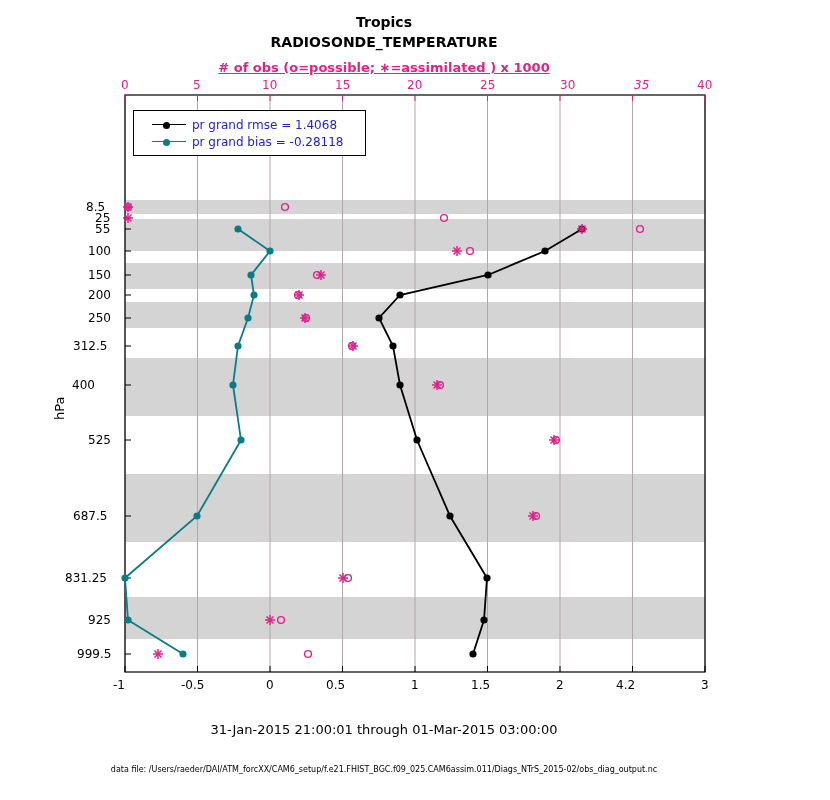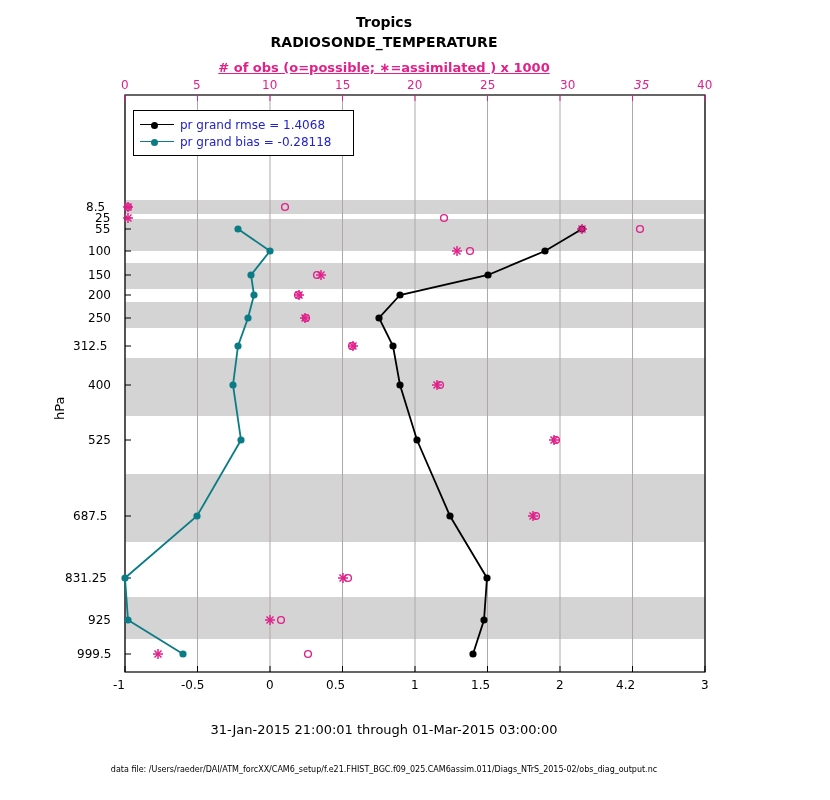--- a/index.html
+++ b/index.html
@@ -15,21 +15,21 @@
   .toptitle{font-size:13px;font-weight:bold;color:#e0218a;text-align:center;width:100%;}
   .axlabel{font-size:13px;}
   .ticklab{font-size:12px;}
   .ticklab.pink{color:#e0218a;}
   .caption{font-size:13px;text-align:center;width:100%;}
   .filenote{font-size:8px;text-align:center;width:100%;color:#000;}
   .ylabel{font-size:13px;transform:rotate(-90deg);transform-origin:left top;white-space:nowrap;}
   .legendbox{
     border:1px solid #000;background:#fff;
     font-size:12px;color:#2222cc;
-    padding:5px 8px 5px 6px;
+    padding:5px 8px 5px 18px;
   }
   .legrow{display:flex;align-items:center;height:17px;white-space:nowrap;}
   .legline{display:inline-block;width:34px;height:0;border-top:1.6px solid #000;position:relative;margin-right:6px;}
   .legline.teal{border-top-color:#0b7c85;}
   .legline .dot{position:absolute;top:-3.5px;left:11px;width:7px;height:7px;border-radius:50%;background:#000;}
   .legline.teal .dot{background:#0b7c85;}
   svg{display:block;}
 </style>
 </head>
 <body>
@@ -288,21 +288,21 @@
   <div class="abs ticklab" style="left:701px;top:678px;">3</div>
 
   <div class="abs ticklab" style="left:86px;top:200px;">8.5</div>
   <div class="abs ticklab" style="left:95px;top:211px;">25</div>
   <div class="abs ticklab" style="left:95px;top:222px;">55</div>
   <div class="abs ticklab" style="left:88px;top:244px;">100</div>
   <div class="abs ticklab" style="left:88px;top:268px;">150</div>
   <div class="abs ticklab" style="left:88px;top:288px;">200</div>
   <div class="abs ticklab" style="left:88px;top:311px;">250</div>
   <div class="abs ticklab" style="left:73px;top:339px;">312.5</div>
-  <div class="abs ticklab" style="left:88px;top:378px;">400</div>
+  <div class="abs ticklab" style="left:72px;top:378px;">400</div>
   <div class="abs ticklab" style="left:88px;top:433px;">525</div>
   <div class="abs ticklab" style="left:73px;top:509px;">687.5</div>
   <div class="abs ticklab" style="left:65px;top:571px;">831.25</div>
   <div class="abs ticklab" style="left:88px;top:613px;">925</div>
   <div class="abs ticklab" style="left:77px;top:647px;">999.5</div>
 
   <div class="abs ylabel" style="left:52px;top:420px;">hPa</div>
 
   <div class="abs caption" style="left:0;top:722px;">31-Jan-2015 21:00:01 through 01-Mar-2015 03:00:00</div>
   <div class="abs filenote" style="left:0;top:765px;">data file: /Users/raeder/DAI/ATM_forcXX/CAM6_setup/f.e21.FHIST_BGC.f09_025.CAM6assim.011/Diags_NTrS_2015-02/obs_diag_output.nc</div>

